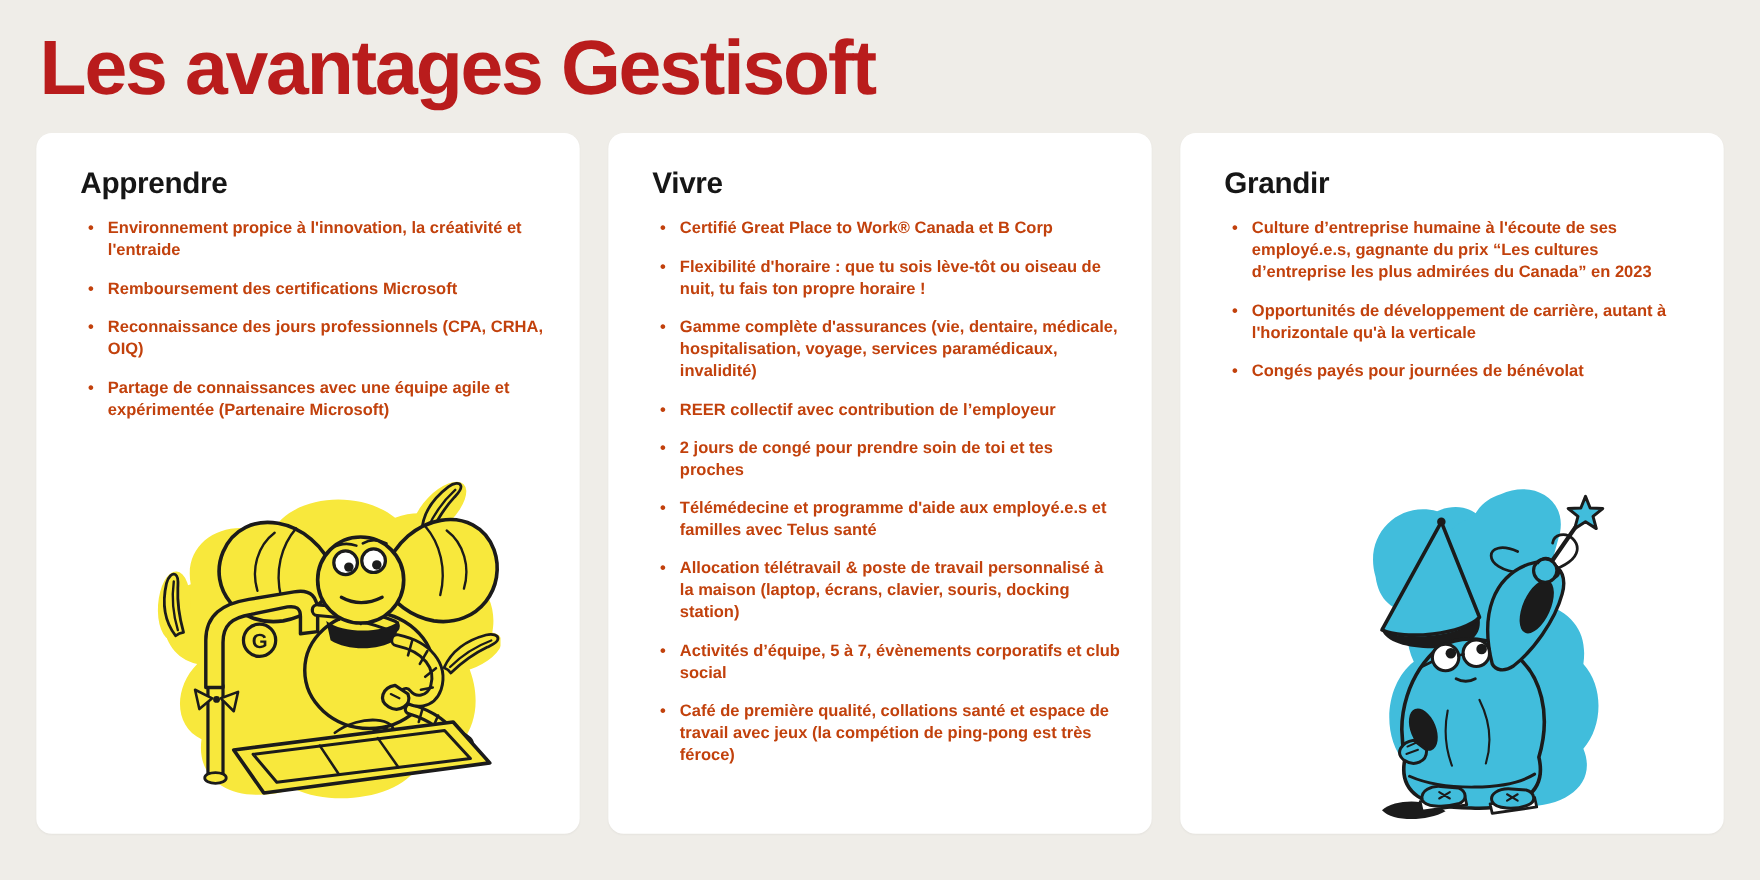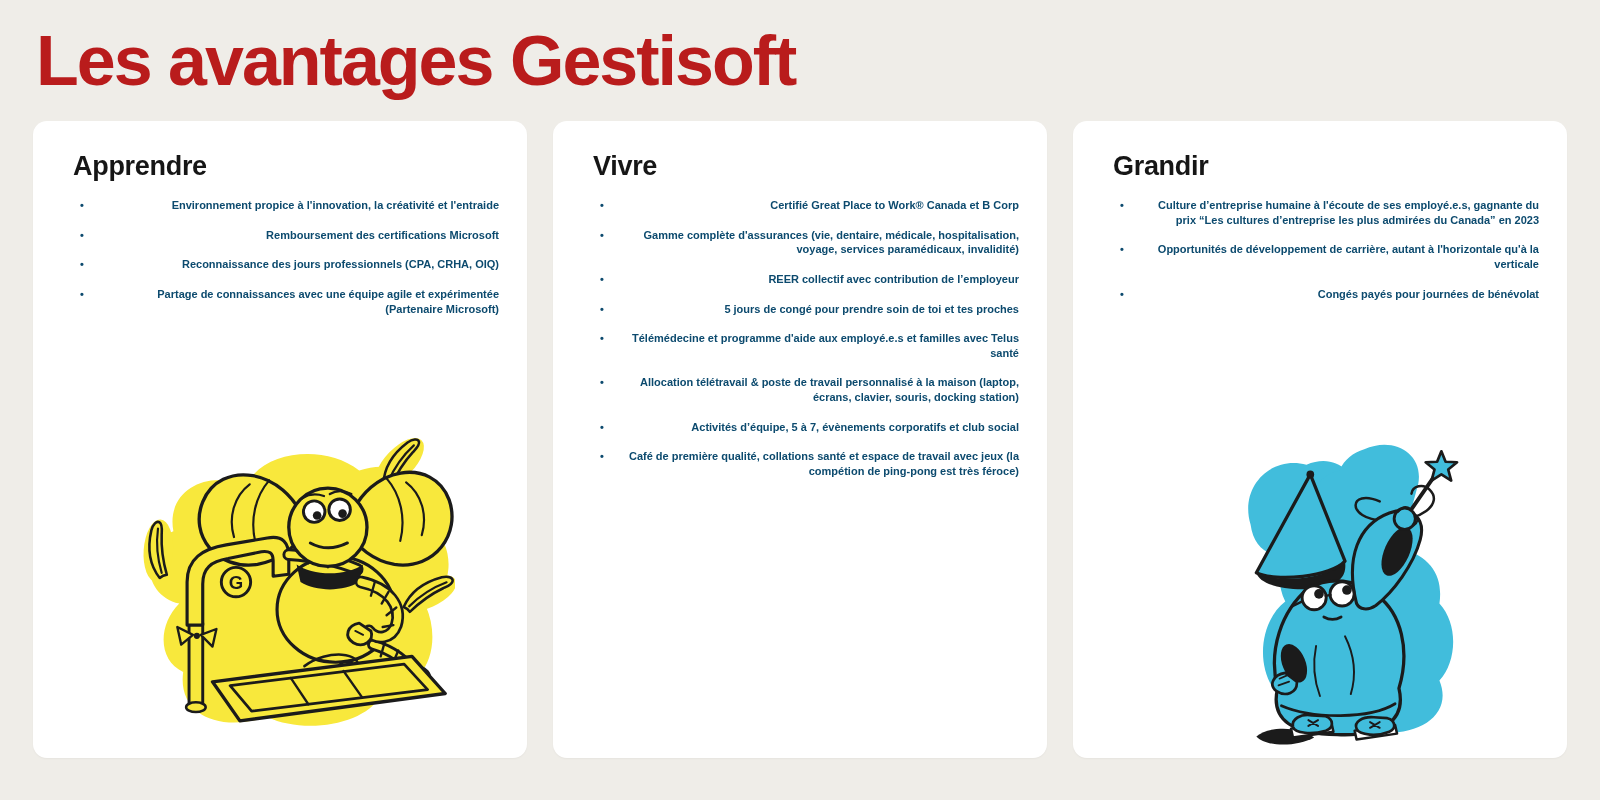--- a/index.html
+++ b/index.html
@@ -40,25 +40,24 @@
     font-size: 27px;
     font-weight: 700;
     letter-spacing: -0.3px;
     color: #161616;
   }
   ul.benefits { list-style: none; margin-top: 16px; }
   ul.benefits li {
     position: relative;
     padding-left: 25px;
     margin-bottom: 15px;
-    font-size: 11px;
+    font-size: 15px;
     font-weight: 600;
     line-height: 1.33;
-    color: #0c4a6e;
-    text-align: right;
+    color: #c2410c;
   }
   ul.benefits li::before {
     content: "\2022";
     position: absolute;
     left: 7px;
     top: 0;
   }
   .illu { position: absolute; pointer-events: none; }
   .illu-owl    { left: 70px;  bottom: 16px; width: 352px; height: 316px; }
   .illu-wizard { left: 126px; bottom: 8px;  width: 292px; height: 318px; }
@@ -145,23 +144,24 @@
           <path d="M262,200 C250,202 246,214 256,220 C266,226 278,218 274,208 Z" fill="#f8e83c" stroke="#1b1b1b" stroke-width="3"></path>
           <path d="M258,208 L266,212" stroke="#1b1b1b" stroke-width="2"></path>
         </svg>
       </div>
     </section>
 
     <section class="card">
       <h2>Vivre</h2>
       <ul class="benefits">
         <li>Certifié Great Place to Work® Canada et B Corp</li>
+        <li>Flexibilité d'horaire : que tu sois lève-tôt ou oiseau de nuit, tu fais ton propre horaire !</li>
         <li>Gamme complète d'assurances (vie, dentaire, médicale, hospitalisation, voyage, services paramédicaux, invalidité)</li>
         <li>REER collectif avec contribution de l’employeur</li>
-        <li>5 jours de congé pour prendre soin de toi et tes proches</li>
+        <li>2 jours de congé pour prendre soin de toi et tes proches</li>
         <li>Télémédecine et programme d'aide aux employé.e.s et familles avec Telus santé</li>
         <li>Allocation télétravail &amp; poste de travail personnalisé à la maison (laptop, écrans, clavier, souris, docking station)</li>
         <li>Activités d’équipe, 5 à 7, évènements corporatifs et club social</li>
         <li>Café de première qualité, collations santé et espace de travail avec jeux (la compétion de ping-pong est très féroce)</li>
       </ul>
     </section>
 
     <section class="card">
       <h2>Grandir</h2>
       <ul class="benefits">

